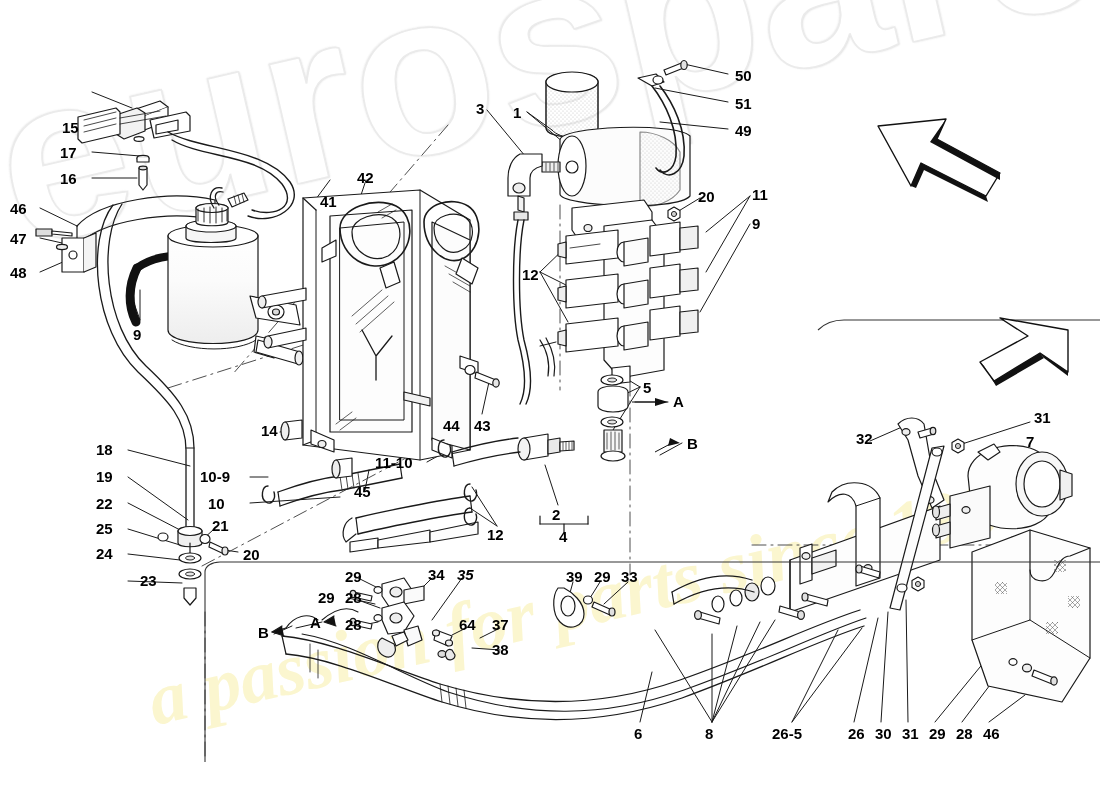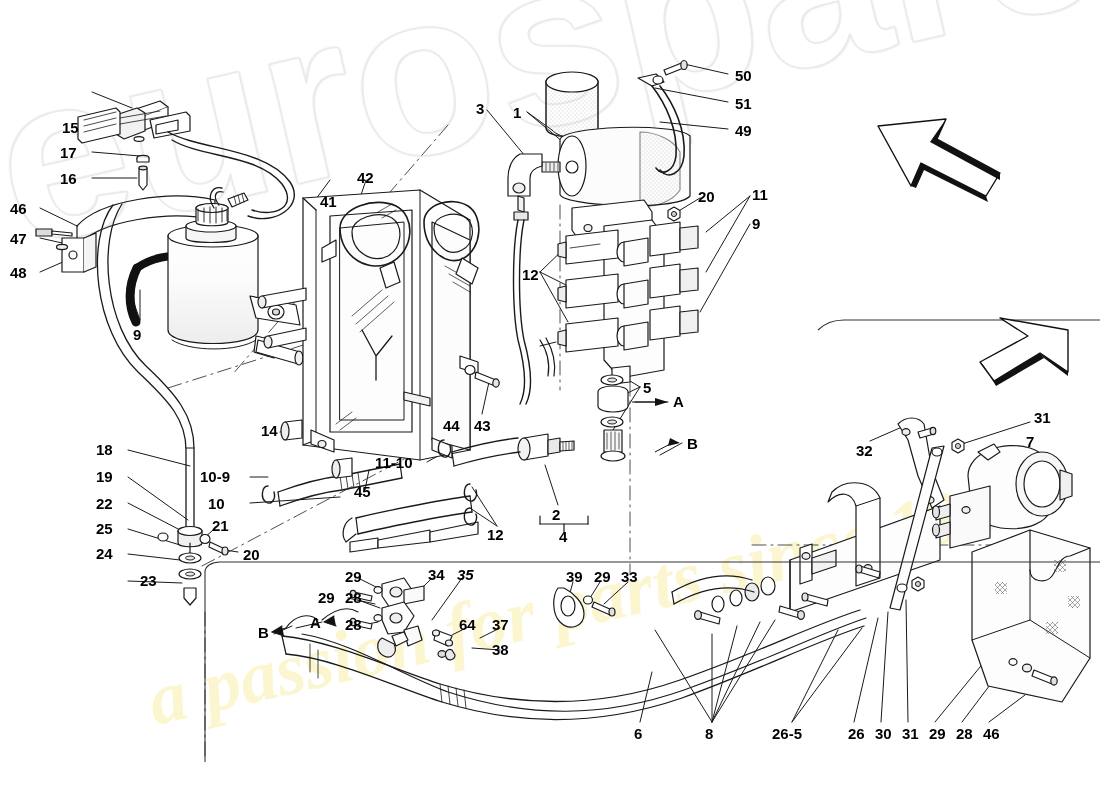--- a/index.html
+++ b/index.html
@@ -600,18 +600,18 @@
     <span class="lbl" style="left:621px;top:569px;">33</span>
     <span class="lbl" style="left:634px;top:726px;">6</span>
     <span class="lbl" style="left:705px;top:726px;">8</span>
     <span class="lbl" style="left:772px;top:726px;">26-5</span>
     <span class="lbl" style="left:848px;top:726px;">26</span>
     <span class="lbl" style="left:875px;top:726px;">30</span>
     <span class="lbl" style="left:902px;top:726px;">31</span>
     <span class="lbl" style="left:929px;top:726px;">29</span>
     <span class="lbl" style="left:956px;top:726px;">28</span>
     <span class="lbl" style="left:983px;top:726px;">46</span>
-    <span class="lbl" style="left:856px;top:431px;margin-top:12px;">32</span>
+    <span class="lbl" style="left:856px;top:431px;">32</span>
     <span class="lbl" style="left:1034px;top:410px;">31</span>
     <span class="lbl" style="left:1026px;top:434px;">7</span>
   </div>
 
 </div>
 
 </body></html>

